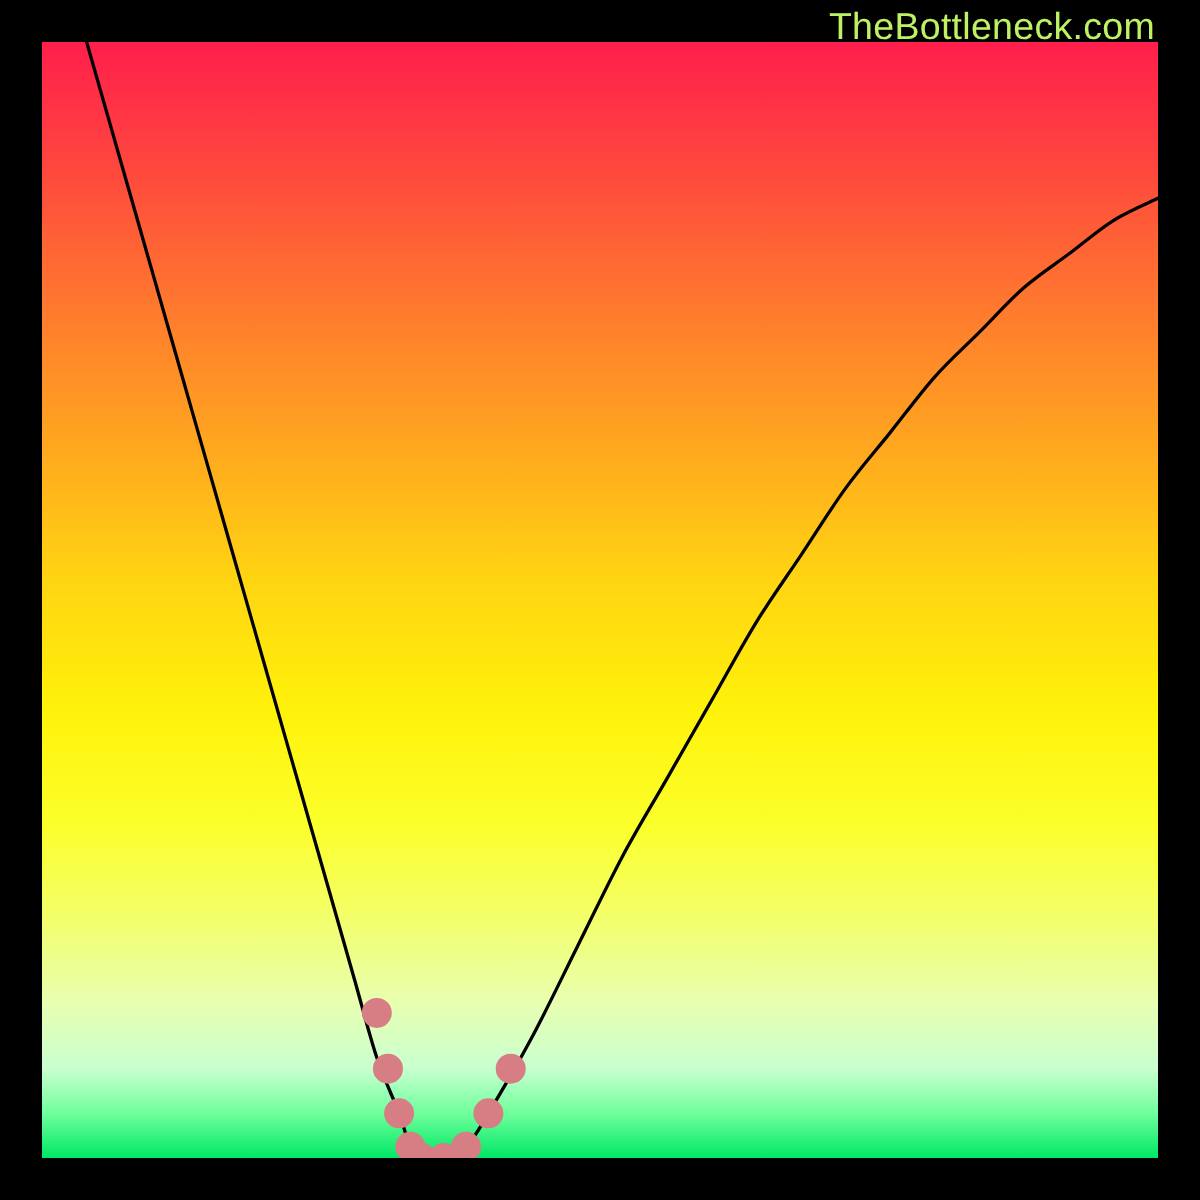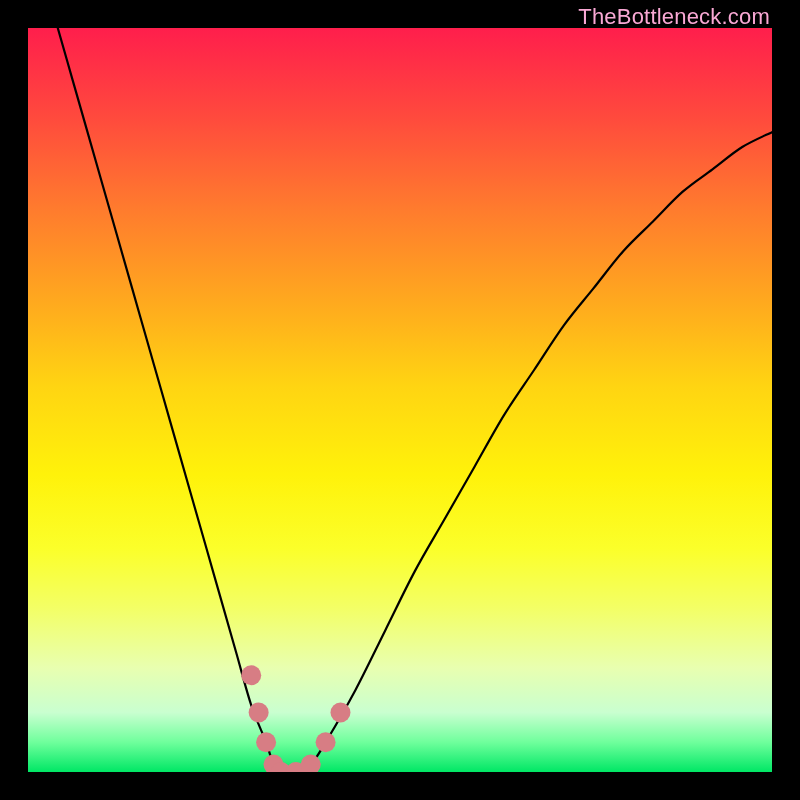--- a/index.html
+++ b/index.html
@@ -34,22 +34,22 @@
       #f3ff66 78%,
       #e8ffb0 86%,
       #c9ffd0 92%,
       #6fff9c 96%,
       #00e765 100%);
   }
   .watermark {
     position: absolute;
     top: 4px;
     right: 30px;
-    color: #f9a8d4;
-    font-size: 22px;
+    color: #bef264;
+    font-size: 25px;
     font-weight: 500;
     letter-spacing: 0.2px;
     user-select: none;
     text-align: center;
   }
   svg.curve {
     position: absolute;
     left: 0;
     top: 0;
     width: 744px;

